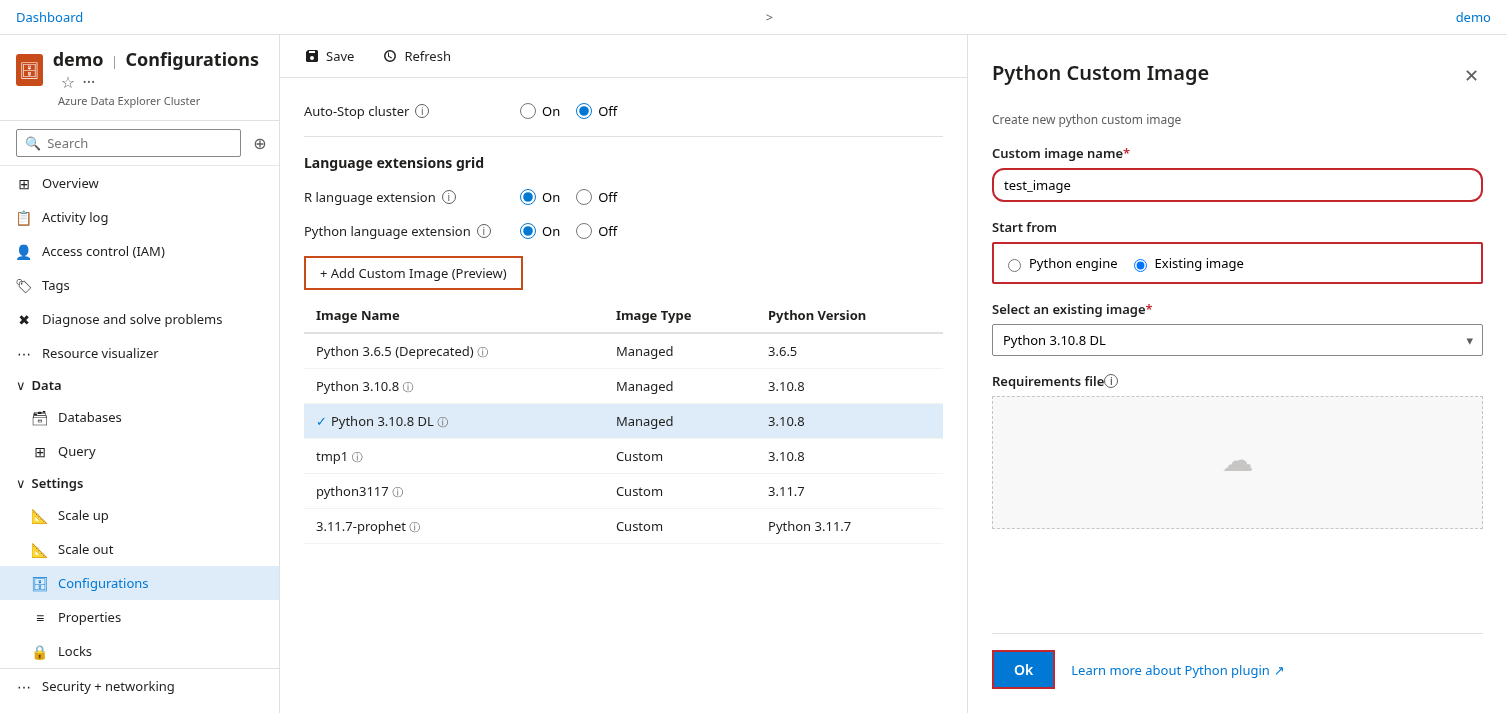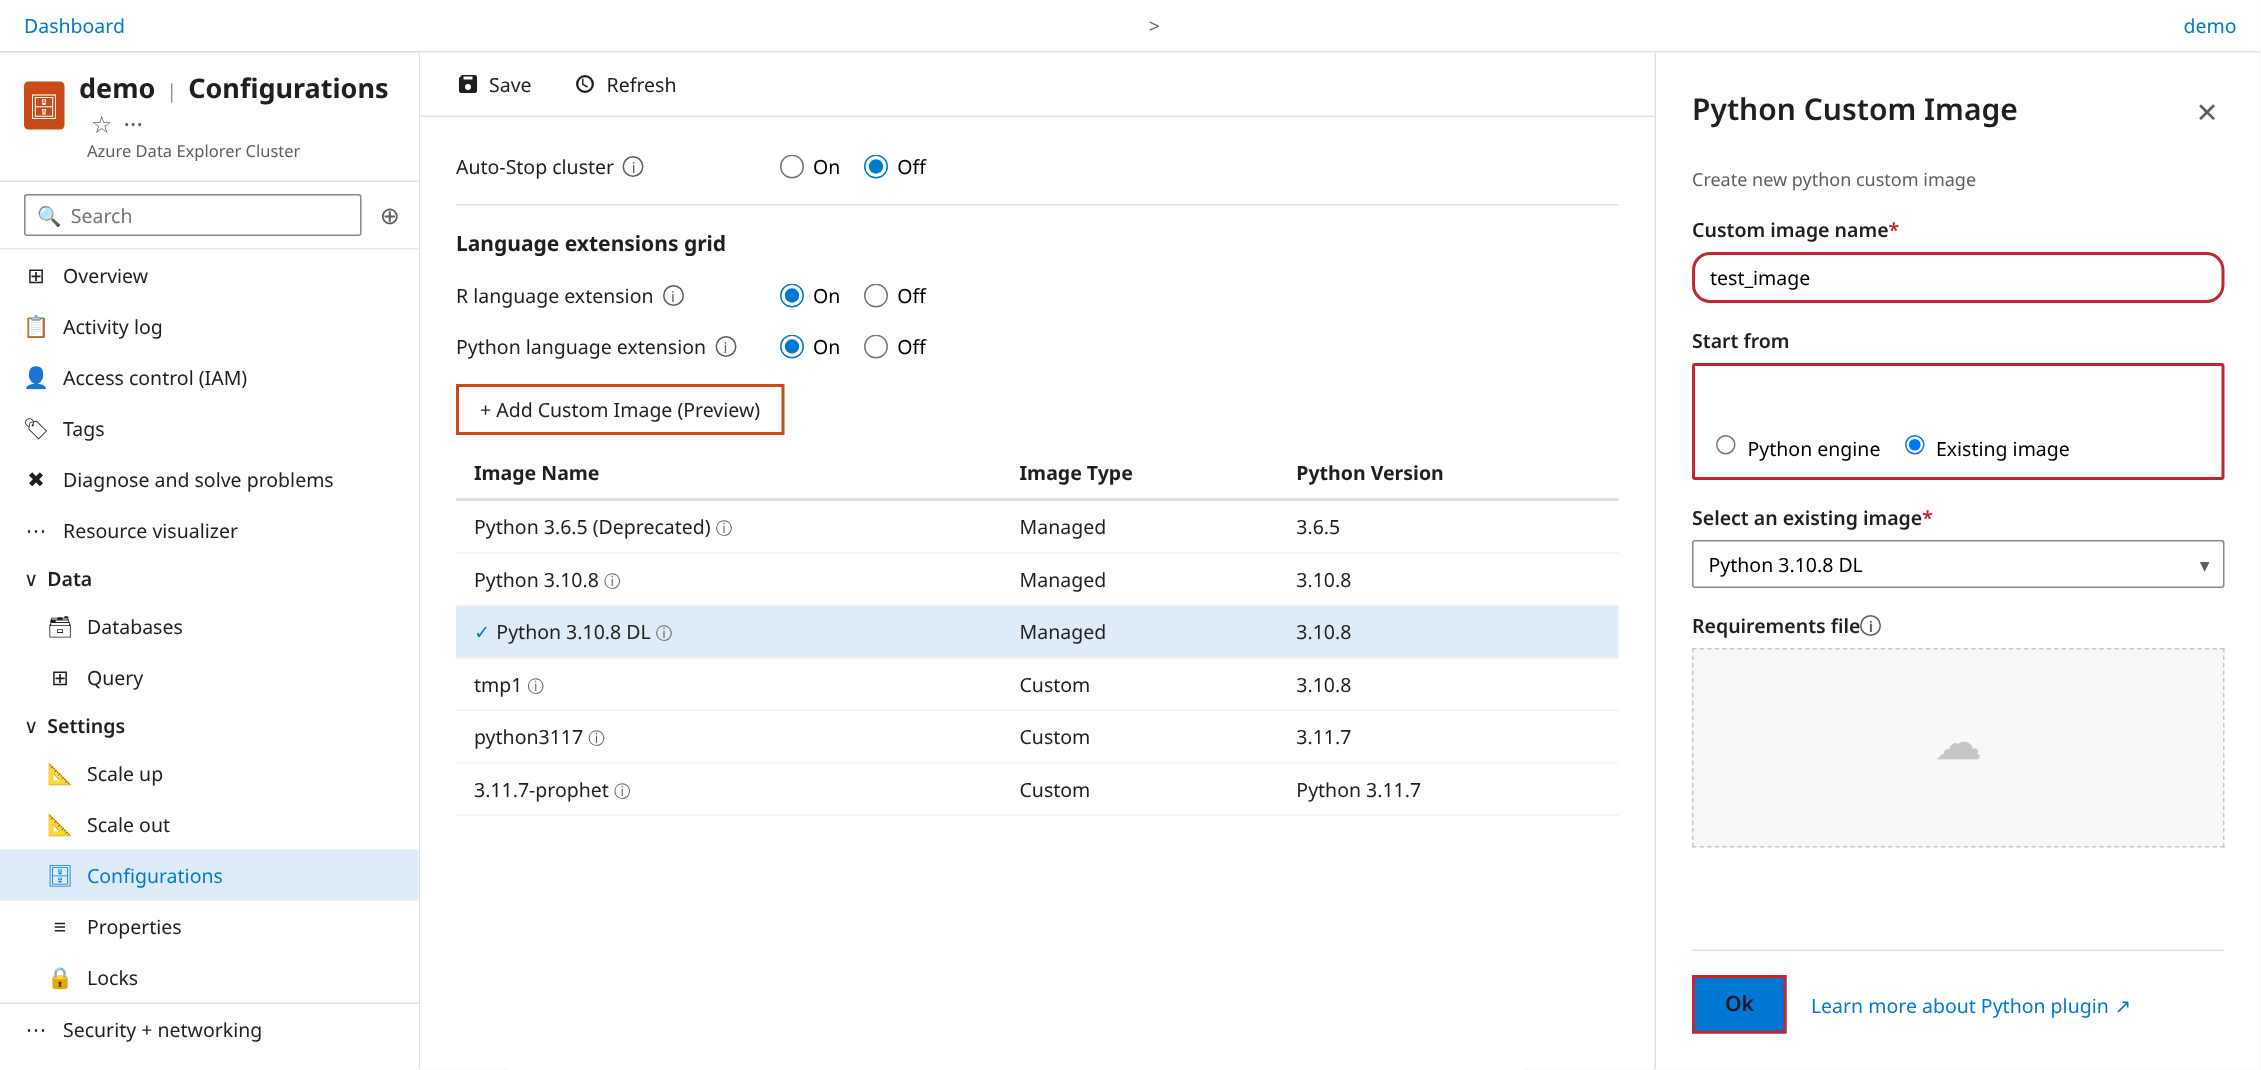--- a/index.html
+++ b/index.html
@@ -60,46 +60,46 @@
     
     .add-btn { display: flex; align-items: center; gap: 6px; border: 2px solid #c84b1a; padding: 6px 14px; cursor: pointer; background: #fff; color: #201f1e; font-size: 13px; margin: 8px 0; }
     
     .table-container { width: 100%; }
     table { width: 100%; border-collapse: collapse; }
     th { text-align: left; padding: 8px 12px; border-bottom: 2px solid #e0e0e0; font-weight: 700; color: #201f1e; background: #fff; }
     td { padding: 8px 12px; border-bottom: 1px solid #f3f2f1; color: #201f1e; }
     tr.selected td { background: #deecf9; }
     
     
-    .panel { width: 404px; background: #fff; border-left: 1px solid #e0e0e0; display: flex; flex-direction: column; overflow-y: auto; padding: 24px; }
+    .panel { width: 540px; background: #fff; border-left: 1px solid #e0e0e0; display: flex; flex-direction: column; overflow-y: auto; padding: 24px; }
     .panel-header { display: flex; justify-content: space-between; align-items: flex-start; margin-bottom: 20px; }
     .panel-title { font-size: 20px; font-weight: 600; color: #201f1e; }
     .panel-close { background: none; border: none; cursor: pointer; font-size: 18px; color: #605e5c; padding: 4px; }
     .panel-section-title { font-size: 12px; color: #605e5c; margin-bottom: 16px; }
     
     .form-group { margin-bottom: 16px; }
     .form-label { font-size: 13px; font-weight: 600; margin-bottom: 6px; color: #201f1e; display: flex; align-items: center; gap: 0; }
     .required { color: #c4262e; }
     .form-input { width: 100%; border: 2px solid #c4262e; padding: 6px 10px; font-size: 13px; outline: none; border-radius: 12px; }
     
     .radio-card-group { display: flex; align-items: center; gap: 16px; border: 2px solid #c4262e; padding: 10px 14px; border-radius: 2px; }
-    .radio-card { display: flex; align-items: flex-start; gap: 8px; cursor: pointer; margin-top: 36px; }
+    .radio-card { display: flex; align-items: flex-end; gap: 8px; cursor: pointer; }
     
     .select-group { margin-bottom: 16px; }
     .select-control { width: 100%; border: 1px solid #8a8886; padding: 6px 10px; font-size: 13px; background: #fff; cursor: pointer; appearance: none; border-radius: 2px; }
     .select-wrap { position: relative; }
     .select-wrap::after { content: '▾'; position: absolute; right: 10px; top: 50%; transform: translateY(-50%); pointer-events: none; color: #605e5c; }
     
     .file-drop { border: 1px dashed #c8c6c4; background: #f8f8f8; padding: 40px 24px; text-align: center; margin-bottom: 16px; }
     .file-drop-icon { font-size: 32px; color: #c8c6c4; margin-bottom: 8px; }
     .file-drop-text { color: #605e5c; font-size: 13px; }
     .file-drop-link { color: #0078d4; cursor: pointer; }
     
     .panel-footer { margin-top: auto; border-top: 1px solid #e0e0e0; padding-top: 16px; display: flex; align-items: center; gap: 16px; }
-    .btn-ok { background: #0078d4; color: #0f172a; border: none; padding: 8px 20px; cursor: pointer; font-size: 14px; font-weight: 600; border: 2px solid #c4262e; }
+    .btn-ok { background: #0078d4; color: #ffffff; border: none; padding: 8px 20px; cursor: pointer; font-size: 14px; font-weight: 600; border: 2px solid #c4262e; }
     .learn-more { color: #0078d4; cursor: pointer; display: flex; align-items: center; gap: 4px; font-size: 13px; }
     
     .divider { border: none; border-top: 1px solid #e0e0e0; margin: 8px 0; }
     
     .scroll-indicator { display: flex; justify-content: center; padding: 4px; }
     .scroll-arrow { color: #605e5c; font-size: 16px; }
   </style>
 </head>
 <body>
 

